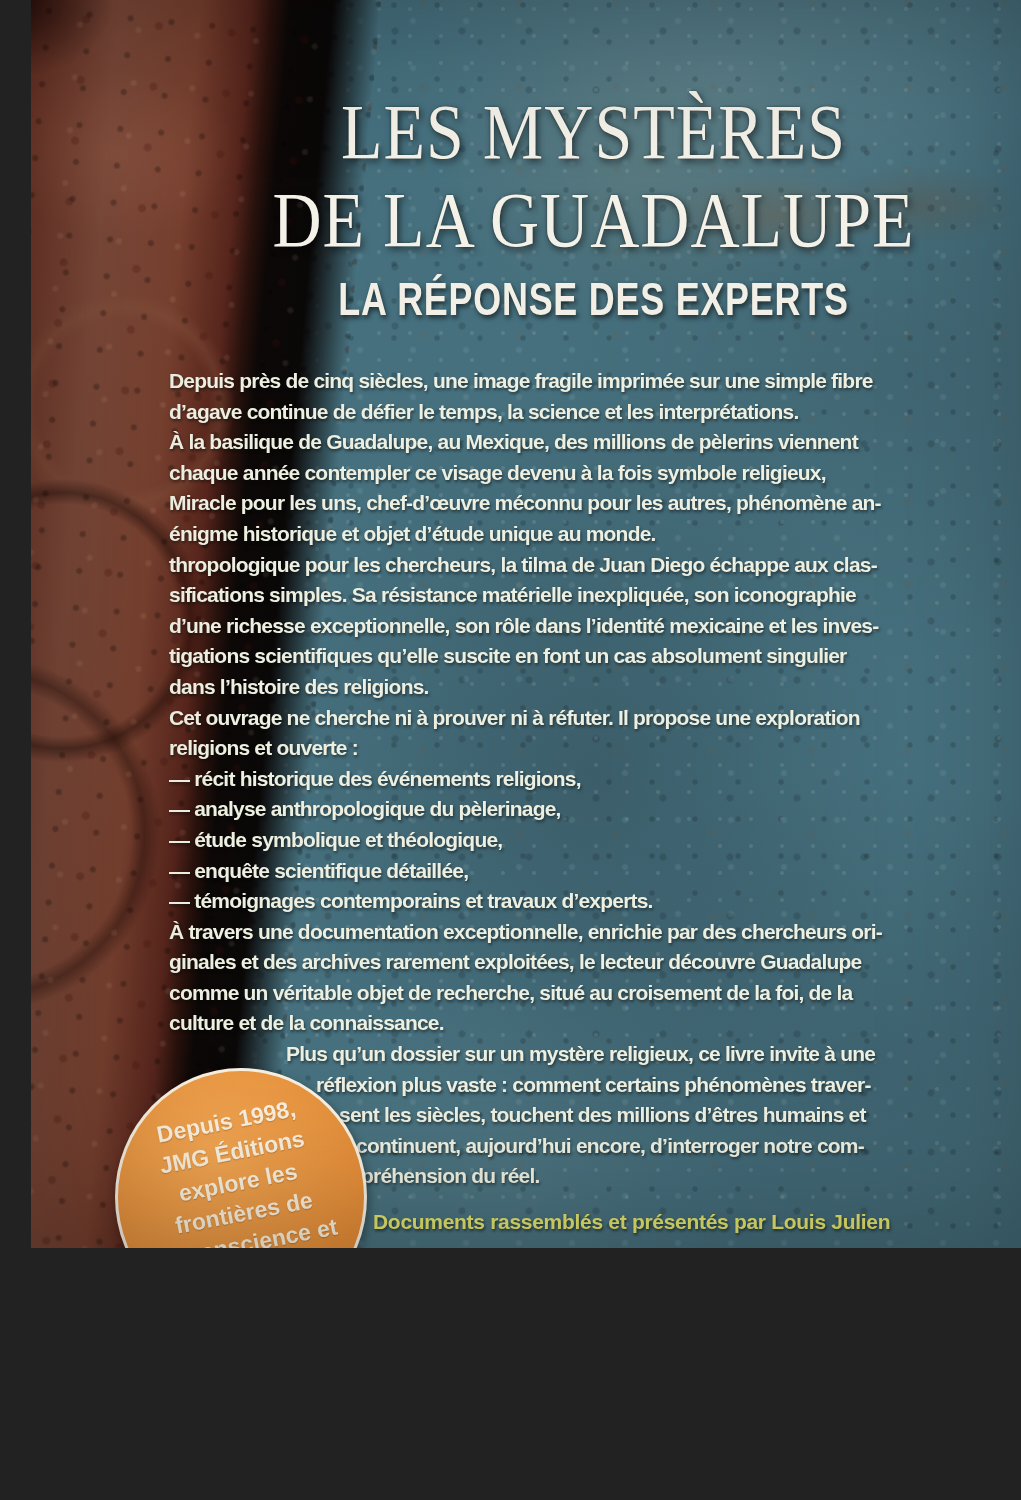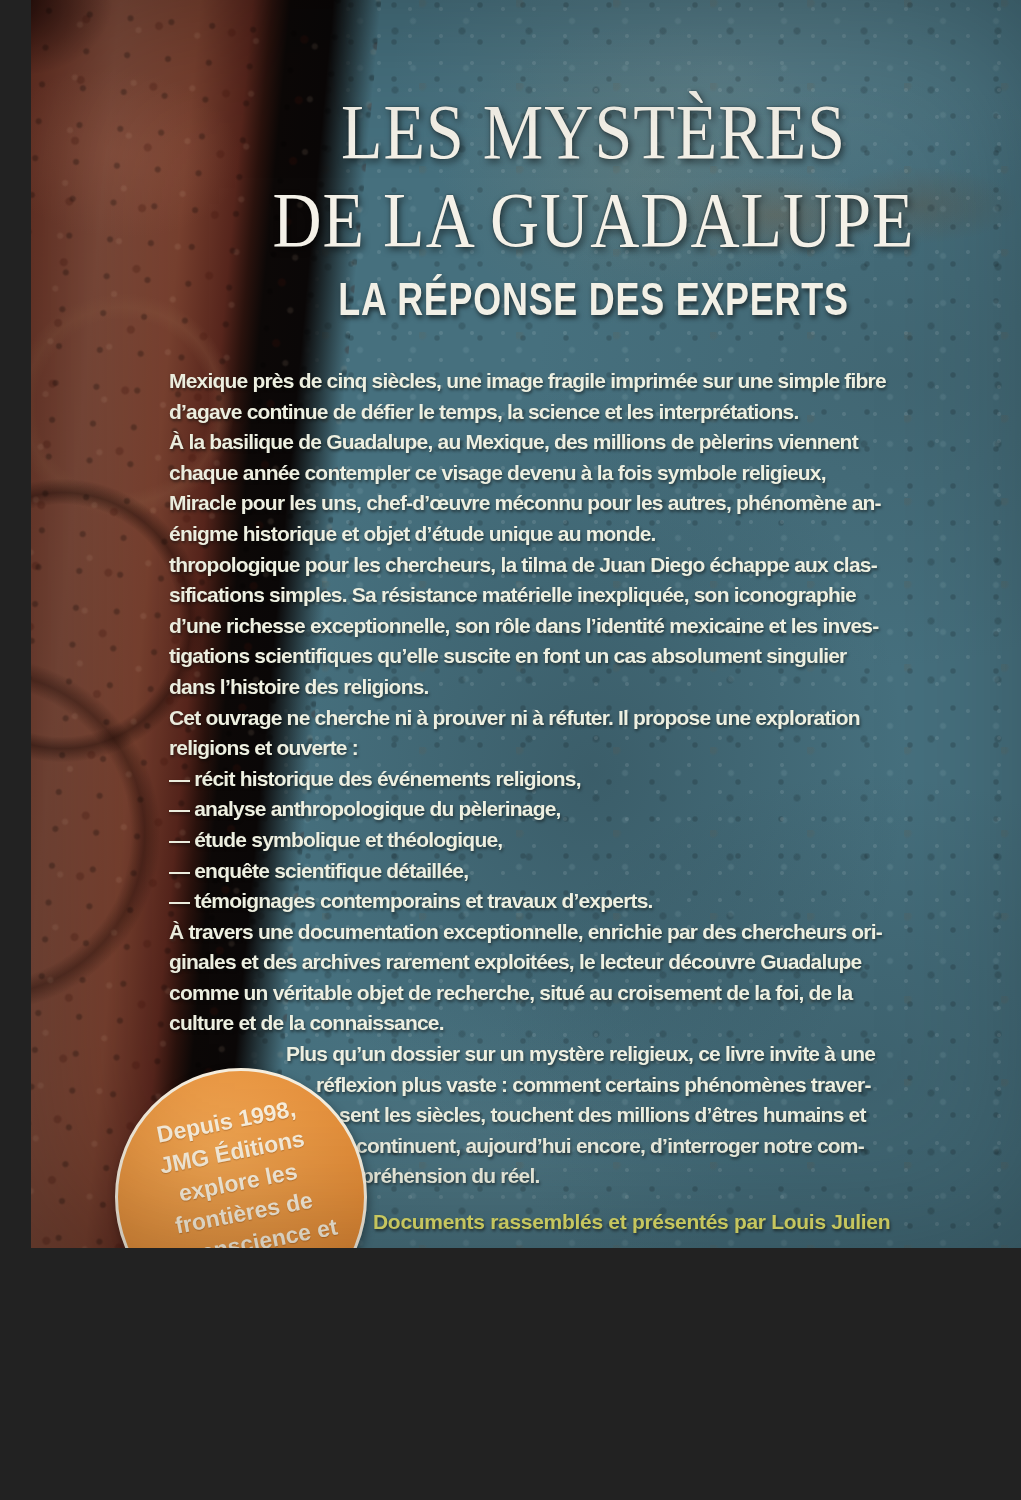--- a/index.html
+++ b/index.html
@@ -145,21 +145,21 @@
   <div class="dark-streak"></div>
 
   <header class="titles">
     <div class="title-line title-1">LES MYSTÈRES</div>
     <div class="title-line title-2">DE LA GUADALUPE</div>
     <div class="subtitle">LA RÉPONSE DES EXPERTS</div>
   </header>
 
   <main class="body-text">
     <div class="lines">
-        <div class="line">Mexique près de cinq siècles, une image fragile imprimée sur une simple fibre</div>
+        <div class="line">Depuis près de cinq siècles, une image fragile imprimée sur une simple fibre</div>
         <div class="line">d’agave continue de défier le temps, la science et les interprétations.</div>
         <div class="line">À la basilique de Guadalupe, au Mexique, des millions de pèlerins viennent</div>
         <div class="line">chaque année contempler ce visage devenu à la fois symbole religieux,</div>
         <div class="line">Miracle pour les uns, chef-d’œuvre méconnu pour les autres, phénomène an-</div>
         <div class="line">énigme historique et objet d’étude unique au monde.</div>
         <div class="line">thropologique pour les chercheurs, la tilma de Juan Diego échappe aux clas-</div>
         <div class="line">sifications simples. Sa résistance matérielle inexpliquée, son iconographie</div>
         <div class="line">d’une richesse exceptionnelle, son rôle dans l’identité mexicaine et les inves-</div>
         <div class="line">tigations scientifiques qu’elle suscite en font un cas absolument singulier</div>
         <div class="line">dans l’histoire des religions.</div>

